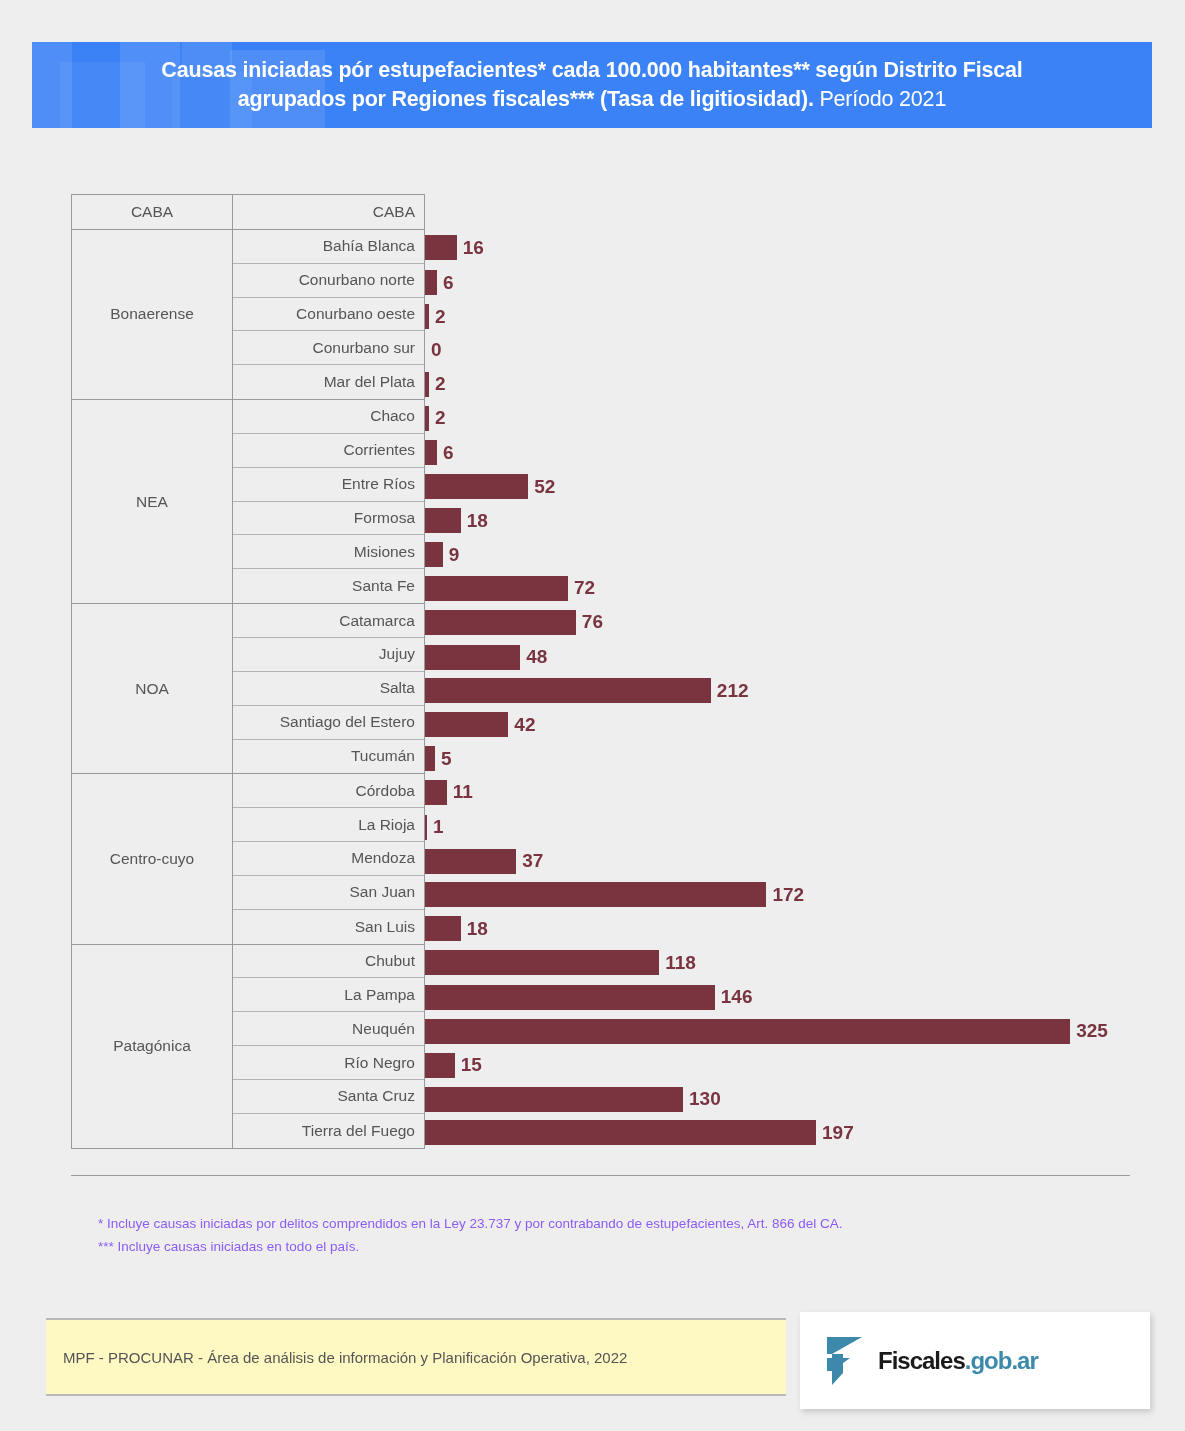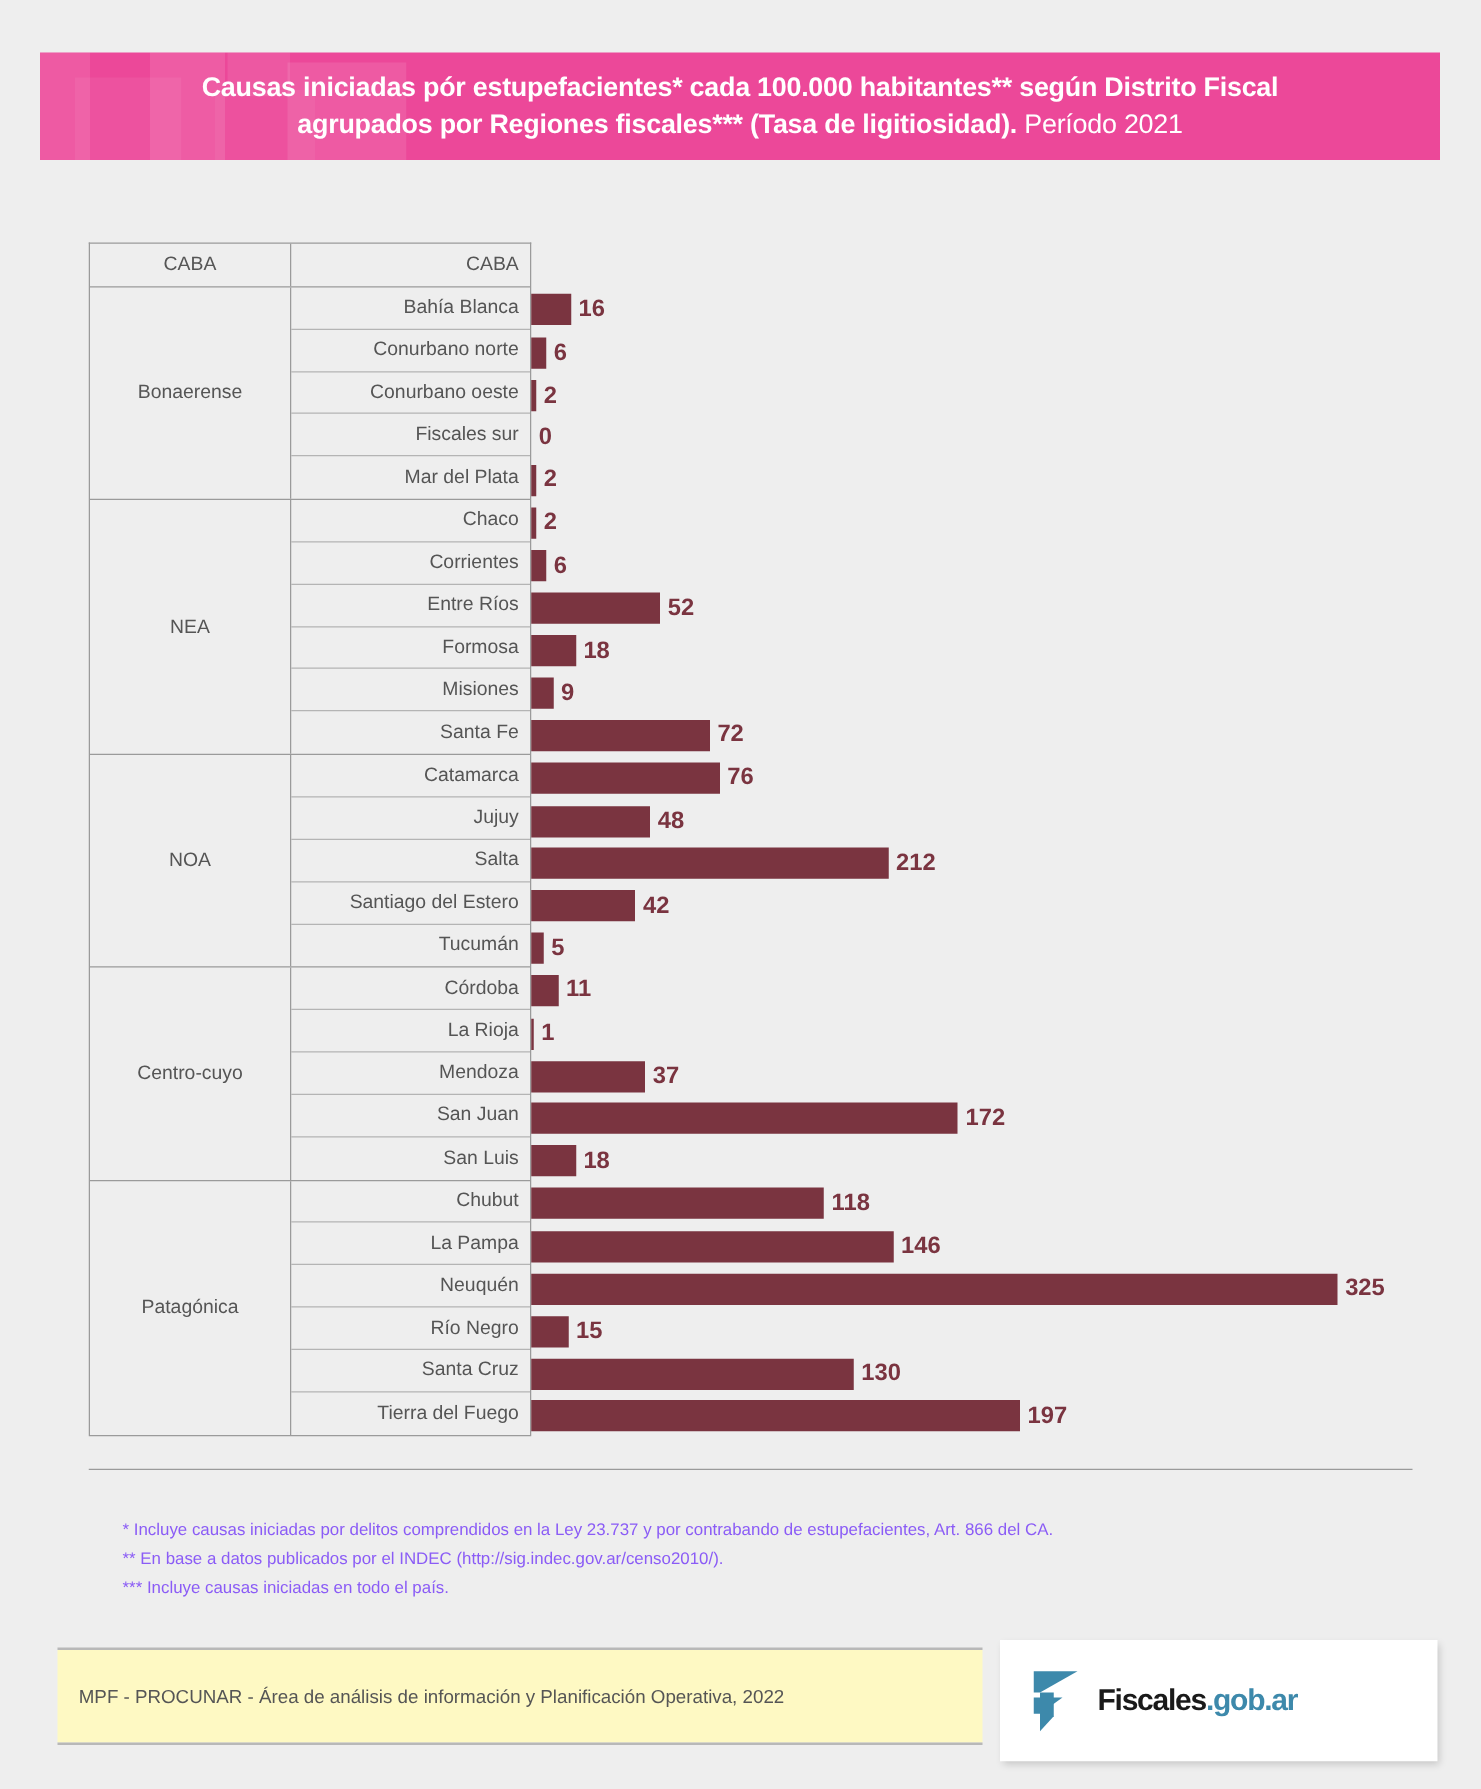--- a/index.html
+++ b/index.html
@@ -13,21 +13,21 @@
     color: #4c4c4c;
     position: relative;
     overflow: hidden;
   }
 
   
   #title-banner {
     position: absolute;
     left: 32px; top: 42px;
     width: 1120px; height: 86px;
-    background: #ec4899;
+    background: #3b82f6;
     overflow: hidden;
   }
   #title-banner .deco {
     position: absolute;
     background: rgba(255,255,255,0.07);
     pointer-events: none;
   }
   #title-banner .deco.d1 { left: 0px;  top: -10px; width: 40px;  height: 110px; background: rgba(255,255,255,0.10); }
   #title-banner .deco.d2 { left: 28px; top: 20px;  width: 85px;  height: 80px;  background: rgba(255,255,255,0.06); }
   #title-banner .deco.d3 { left: 88px; top: -20px; width: 60px;  height: 120px; background: rgba(255,255,255,0.11); }
@@ -201,21 +201,21 @@
         <div class="district-col">
           <div class="district-row">CABA</div>
         </div>
       </div>
       <div class="region-group">
         <div class="region-label">Bonaerense</div>
         <div class="district-col">
           <div class="district-row">Bahía Blanca</div>
           <div class="district-row">Conurbano norte</div>
           <div class="district-row">Conurbano oeste</div>
-          <div class="district-row">Fiscales sur</div>
+          <div class="district-row">Conurbano sur</div>
           <div class="district-row">Mar del Plata</div>
         </div>
       </div>
       <div class="region-group">
         <div class="region-label">NEA</div>
         <div class="district-col">
           <div class="district-row">Chaco</div>
           <div class="district-row">Corrientes</div>
           <div class="district-row">Entre Ríos</div>
           <div class="district-row">Formosa</div>
@@ -369,21 +369,20 @@
         <div class="bar" style="width: 391.045px; background: rgb(122, 52, 64);"></div>
         <div class="bar-value">197</div>
       </div>
       <div style="height: 1px;"></div>
     </div>
 </div>
 <div id="axis-line"></div>
 
 <div id="footnotes">
   <div>* Incluye causas iniciadas por delitos comprendidos en la Ley 23.737 y por contrabando de estupefacientes, Art. 866 del CA.</div>
-  <div>** En base a datos publicados por el INDEC (http://sig.indec.gov.ar/censo2010/).</div>
   <div>*** Incluye causas iniciadas en todo el país.</div>
 </div>
 
 <div id="footer-block">
   <div class="footer-rule"></div>
   <div id="footer-bar">
     <span>MPF - PROCUNAR - Área de análisis de información y Planificación Operativa, 2022</span>
   </div>
   <div class="footer-rule"></div>
 </div>

